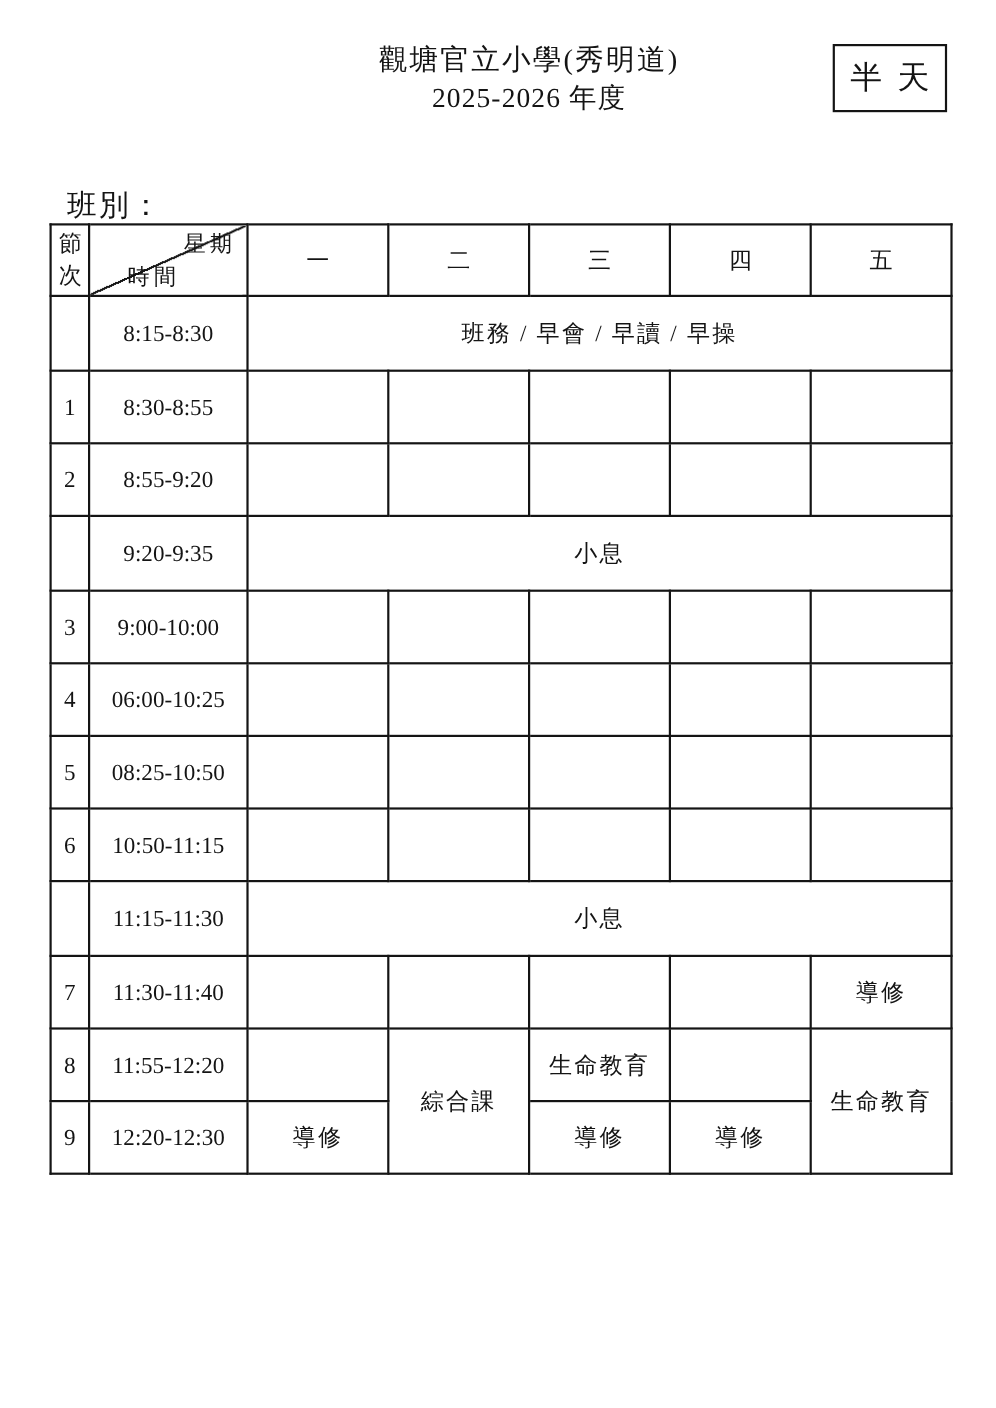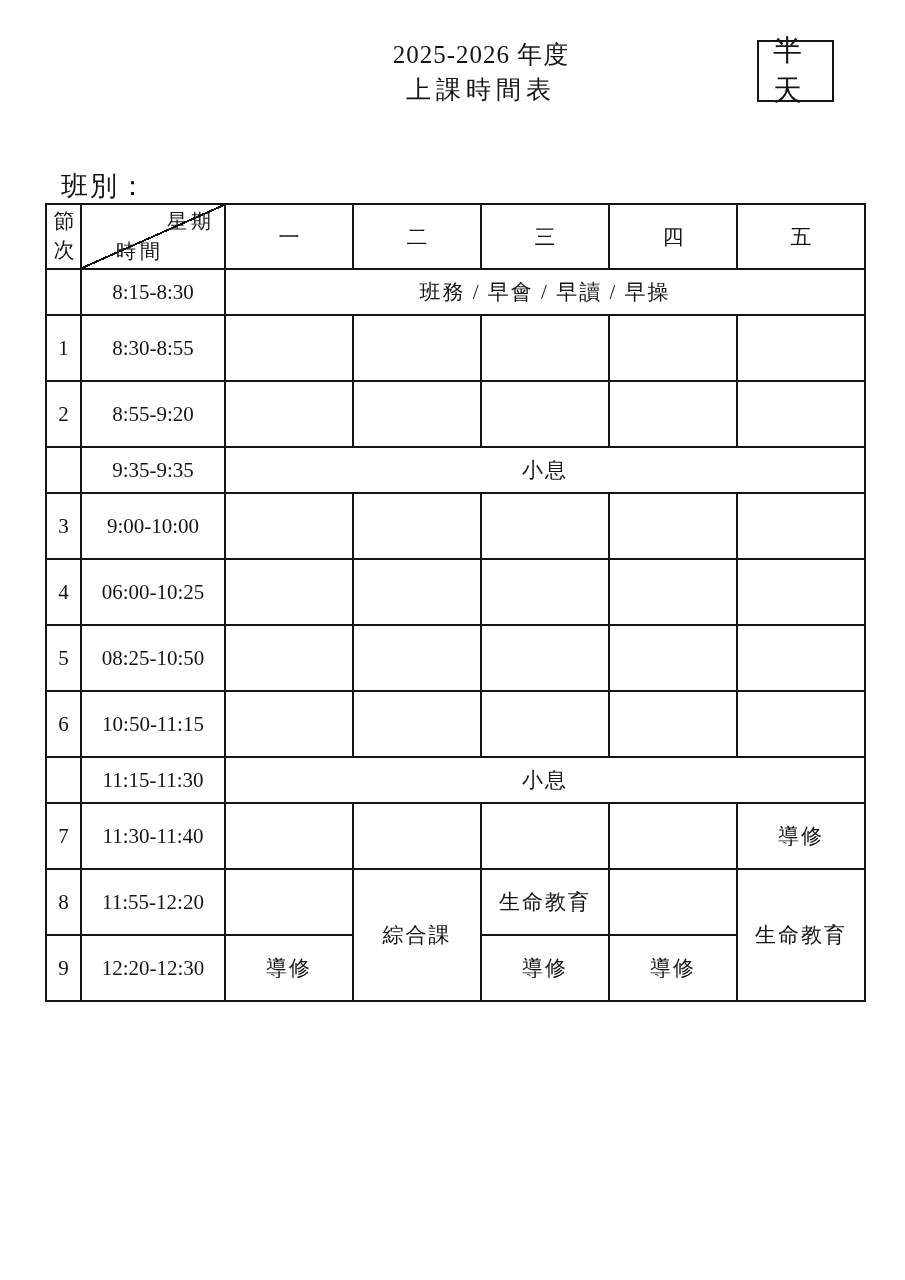--- a/index.html
+++ b/index.html
@@ -23,21 +23,21 @@
     text-align: center;
     line-height: 35px;
   }
   .title-school { font-size: 26px; letter-spacing: 2px; }
   .title-year   { font-size: 25px; letter-spacing: 1px; }
   .title-doc    { font-size: 25px; letter-spacing: 5px; }
 
   .half-day-box {
     position: absolute;
     left: 757px; top: 40px;
-    width: 77px; height: 62px;
+    width: 104px; height: 62px;
     border: 2px solid #141414;
     display: flex; align-items: center; justify-content: center;
     font-size: 29px;
     letter-spacing: 14px;
     padding-left: 14px; 
   }
 
   .class-label {
     position: absolute;
     left: 61px; top: 168px;
@@ -56,21 +56,21 @@
   .tt th, .tt td {
     border: 2px solid #141414;
     text-align: center;
     vertical-align: middle;
     font-weight: normal;
     font-size: 21px;
     padding: 0;
     overflow: hidden;
   }
   tr.h-head   { height: 63px; }
-  tr.h-short  { height: 46px; }
+  tr.h-short  { height: 68px; }
   tr.h-normal { height: 66px; }
 
   .day-head { font-size: 22px; }
 
   .period-head {
     font-size: 20px;
     line-height: 29px;
     padding: 2px 0 3px 4px !important;
     text-align: left;
   }
@@ -89,22 +89,22 @@
 
   .time-cell { font-size: 22px; }
   .activity  { font-size: 21px; letter-spacing: 2px; }
 </style>
 </head>
 <body>
 
 <div class="page">
 
   <div class="titles">
+    <div class="title-school">觀塘官立小學(秀明道)</div>
     <div class="title-year">2025-2026 年度</div>
-    <div class="title-doc">上課時間表</div>
   </div>
 
   <div class="half-day-box">
     <span>半天</span>
   </div>
 
   <div class="class-label">班別：</div>
 
   <table class="tt">
     <colgroup>
@@ -155,21 +155,21 @@
       <td class="time-cell">8:55-9:20</td>
       <td></td>
       <td></td>
       <td></td>
       <td></td>
       <td></td>
     </tr>
 
     <tr class="h-short">
       <td></td>
-      <td class="time-cell">9:35-9:35</td>
+      <td class="time-cell">9:20-9:35</td>
       <td colspan="5" class="activity">小息</td>
     </tr>
 
     <tr class="h-normal">
       <td>3</td>
       <td class="time-cell">9:00-10:00</td>
       <td></td>
       <td></td>
       <td></td>
       <td></td>

